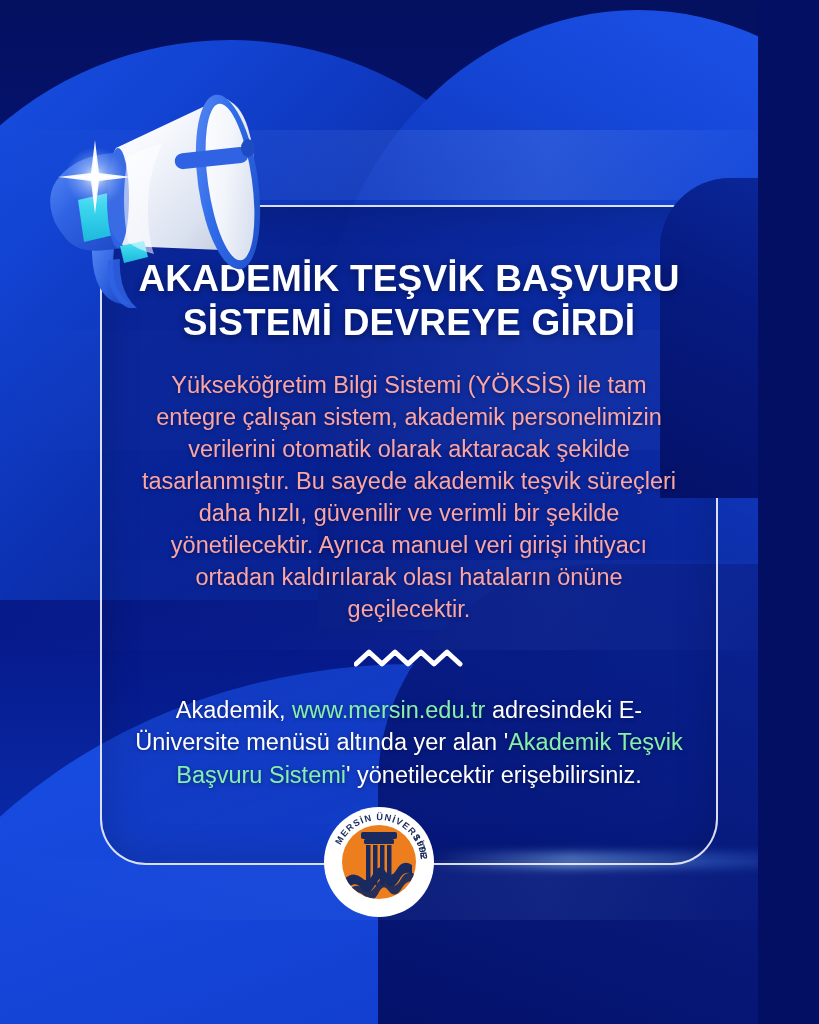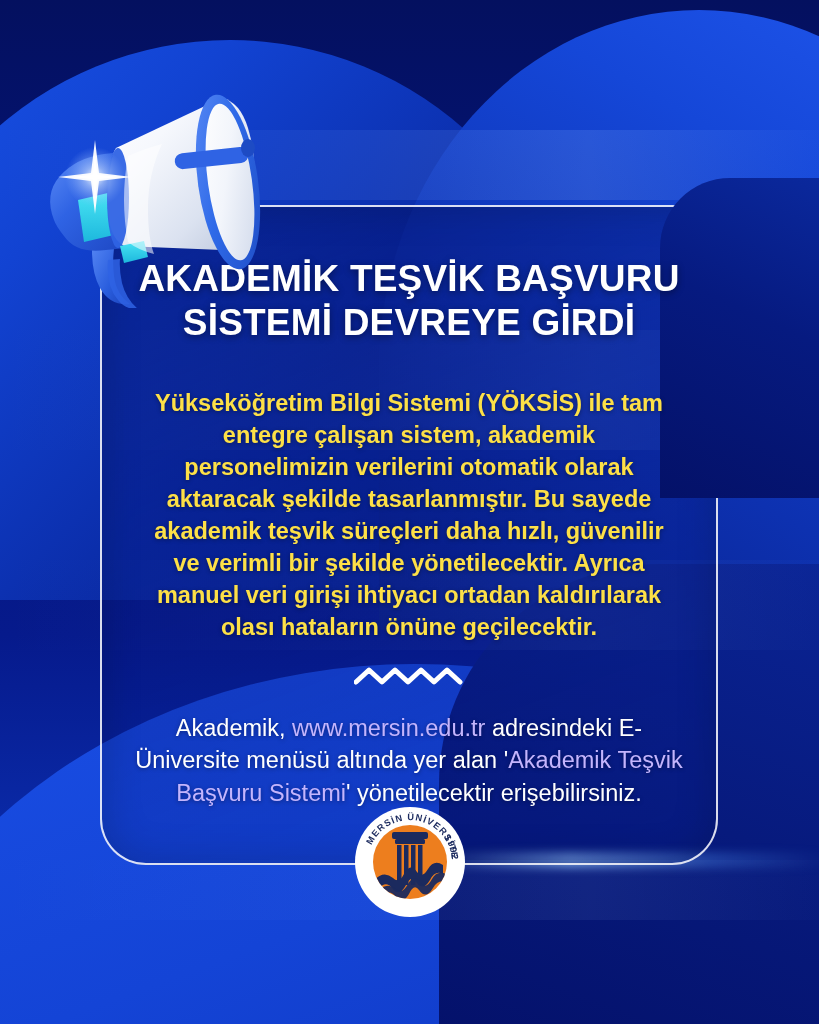--- a/index.html
+++ b/index.html
@@ -8,21 +8,21 @@
   html, body {
     width: 819px;
     height: 1024px;
     overflow: hidden;
     background: #020f63;
     font-family: "Liberation Sans", "DejaVu Sans", sans-serif;
   }
 
   #poster {
     position: relative;
-    width: 819px;
+    width: 758px;
     height: 1024px;
     overflow: hidden;
     background: #03126E;
   }
 
   
   .bg-layer { position:absolute; inset:0; overflow:hidden; }
 
   
   .bg-base {
@@ -138,45 +138,45 @@
   .title {
     font-size: 37px;
     font-weight: 700;
     line-height: 1.18;
     letter-spacing: 0.2px;
     text-shadow: 0 2px 7px rgba(0,0,0,0.42);
     white-space: pre-line;
   }
 
   .body-text {
-    margin-top: 44px;
+    margin-top: 26px;
     font-size: 23.5px;
     line-height: 1.36;
-    font-weight: 700;
-    color: #fde047;
+    font-weight: 400;
+    color: #fca5a5;
     text-shadow: 0 1px 4px rgba(0,0,0,0.38);
     padding: 0 8px;
   }
 
   
   .divider {
     margin: 22px auto 0 auto;
     width: 110px; height: 24px;
     display:block;
   }
 
   .link-text {
     margin-top: 22px;
     font-size: 23.5px;
     line-height: 1.38;
     color: #ffffff;
     text-shadow: 0 1px 4px rgba(0,0,0,0.38);
     padding: 0 4px;
   }
-  .orange { color: #c4b5fd; }
+  .orange { color: #86efac; }
 
   
   .logo-wrap {
     position:absolute;
     left: 50%;
     top: 806px;
     transform: translateX(-50%);
     width: 112px; height: 112px;
     z-index: 20;
   }

